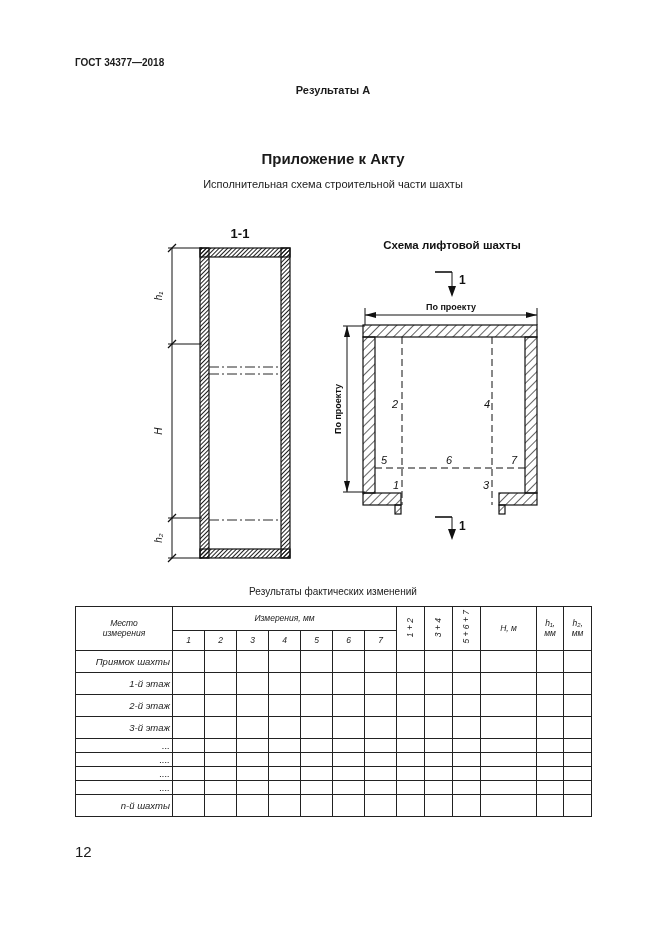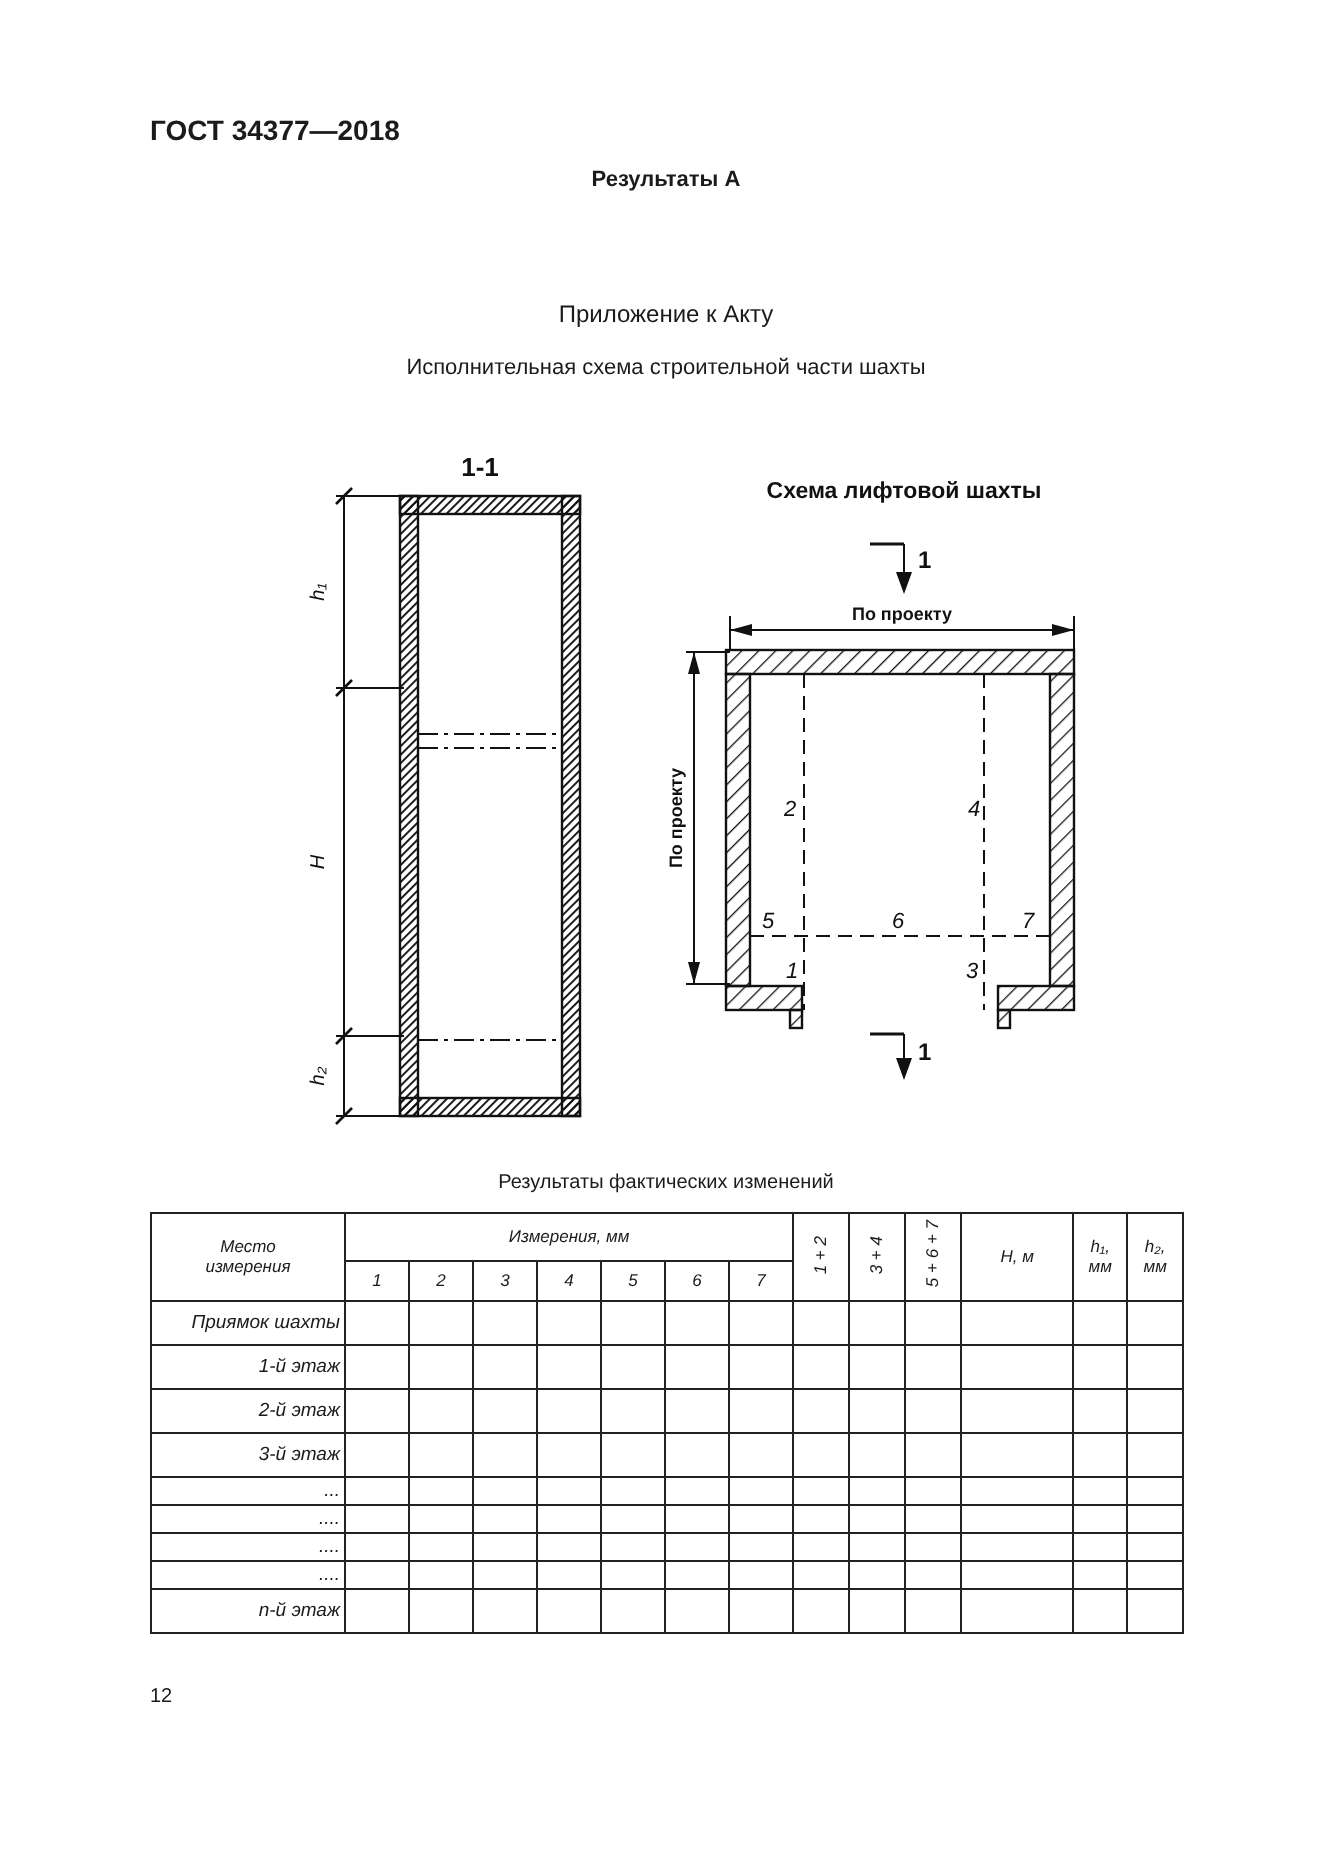--- a/index.html
+++ b/index.html
@@ -1,25 +1,25 @@
 <!DOCTYPE html>
 <html><head>
 <meta charset="utf-8">
 <style>
   * { margin:0; padding:0; box-sizing:border-box; }
   html,body { width:661px; height:935px; }
   body { background:#ffffff; font-family:"Liberation Sans","DejaVu Sans",sans-serif; color:#1b1b1b; position:relative; overflow:hidden; }
   .abs { position:absolute; }
-  .doc-number { left:75px; top:57px; font-size:14px; font-weight:bold; }
+  .doc-number { left:75px; top:57px; font-size:10px; font-weight:bold; }
   .center-col { left:75px; width:516px; text-align:center; }
   .appendix { top:83px; font-size:11px; font-weight:bold; line-height:1.35; }
-  .act-title { top:150px; font-size:12px; font-weight:normal; }
+  .act-title { top:150px; font-size:15px; font-weight:bold; }
   .scheme-title { top:178px; font-size:11px; }
   .results-title { top:586px; font-size:10px; }
-  .page-number { left:75px; top:843px; font-size:10px; }
+  .page-number { left:75px; top:843px; font-size:15px; }
 
   svg text { font-family:"Liberation Sans","DejaVu Sans",sans-serif; fill:#111; }
   .fig-label { font-size:13px; font-weight:bold; }
   .plan-title { font-size:11.5px; font-weight:bold; }
   .dim-label { font-size:9px; font-weight:bold; }
   .dim-label-i { font-size:10px; font-style:italic; }
   .pt { font-size:11px; font-style:italic; }
   .mark { font-size:12px; font-weight:bold; }
   .wall { fill:url(#ht); stroke:#111; stroke-width:1.2; }
   .wall-d { fill:url(#htd); stroke:#111; stroke-width:1.2; }
@@ -295,21 +295,21 @@
         <td></td>
         <td></td>
         <td></td>
         <td></td>
         <td></td>
         <td></td>
         <td></td>
         <td></td>
       </tr>
     <tr>
-        <td class="place">n-й этаж</td>
+        <td class="place">n-й шахты</td>
         <td></td>
         <td></td>
         <td></td>
         <td></td>
         <td></td>
         <td></td>
         <td></td>
         <td></td>
         <td></td>
         <td></td>

